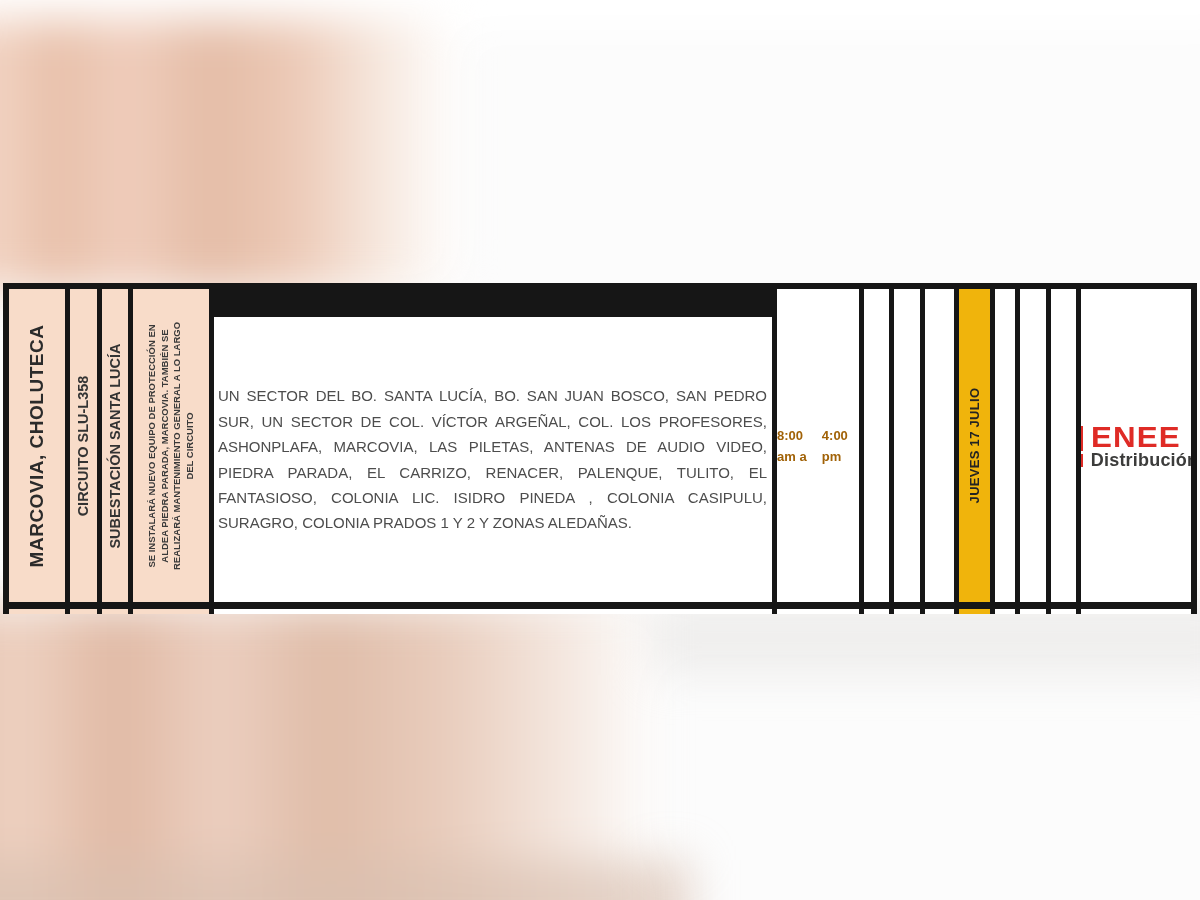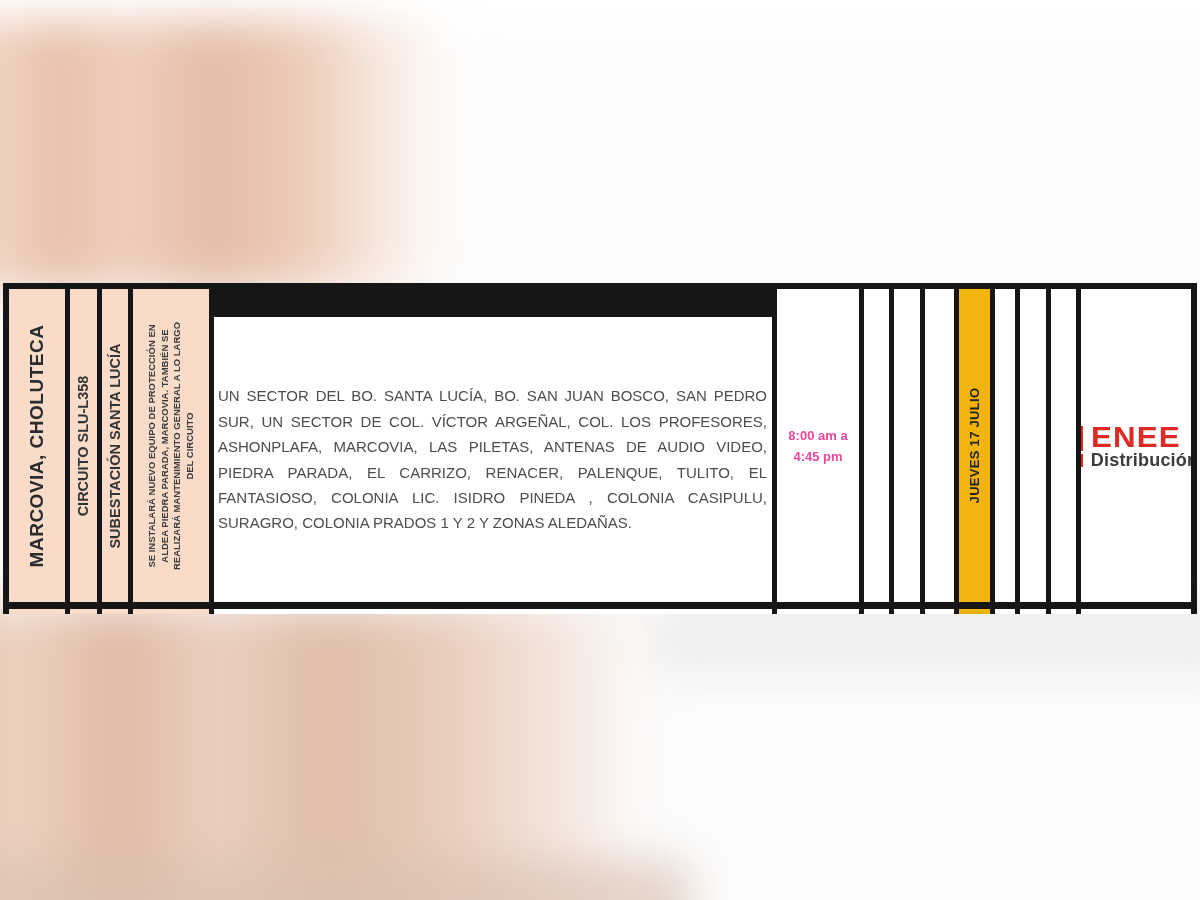--- a/index.html
+++ b/index.html
@@ -54,22 +54,22 @@
     font-size:9.5px; line-height:12.5px; font-weight:600; color:#3a3a3a; flex:none;
   }
   .v-date { font-size:13px; font-weight:bold; color:#232323; letter-spacing:.3px; }
 
   .areas-cell { display:flex; align-items:center;margin-top:28px; }
   .areas-text {
     padding:0 5px 0 4px; text-align:justify;
     font-size:15px; line-height:25.4px; color:#4d4d4d; font-weight:500;
   }
   .schedule-cell {
-    display:flex; flex-direction:column; align-items:center; justify-content:center;
-    font-size:13px; font-weight:bold; color:#ec4899; line-height:21px;
+    display:flex; align-items:center; justify-content:center;
+    font-size:13px; font-weight:bold; color:#a16207; line-height:21px;
   }
 
   
   .logo-cell { display:flex; align-items:center; justify-content:center; }
   .enee-logo { display:flex; align-items:flex-start; }
   .enee-bar { display:flex; flex-direction:column; margin-top:2px; }
   .enee-bar .seg-top { width:9px; height:25px; background:#df2b26; }
   .enee-bar .seg-gap { width:9px; height:3px; background:#ffffff; }
   .enee-bar .seg-bot { width:9px; height:13px; background:#df2b26; }
   .enee-right { display:flex; flex-direction:column; margin-left:8px; }
@@ -112,21 +112,21 @@
     <div class="cell pink vcell">
       <span class="v-work">SE INSTALARÁ NUEVO EQUIPO DE PROTECCIÓN EN ALDEA PIEDRA PARADA, MARCOVIA. TAMBIÉN SE REALIZARÁ MANTENIMIENTO GENERAL A LO LARGO DEL CIRCUITO</span>
     </div>
 
     <div class="cell areas-cell">
       <div class="areas-text">UN SECTOR DEL BO. SANTA LUCÍA, BO. SAN JUAN BOSCO, SAN PEDRO SUR, UN SECTOR DE COL. VÍCTOR ARGEÑAL, COL. LOS PROFESORES, ASHONPLAFA, MARCOVIA, LAS PILETAS, ANTENAS DE AUDIO VIDEO, PIEDRA PARADA, EL CARRIZO, RENACER, PALENQUE, TULITO, EL FANTASIOSO, COLONIA LIC. ISIDRO PINEDA , COLONIA CASIPULU, SURAGRO, COLONIA PRADOS 1 Y 2 Y ZONAS ALEDAÑAS.</div>
     </div>
 
     <div class="cell schedule-cell">
       <span>8:00 am a</span>
-      <span>4:45 pm</span>
+      <span>4:00 pm</span>
     </div>
 
     <div class="cell"></div>
     <div class="cell"></div>
     <div class="cell"></div>
 
     <div class="cell yellow vcell">
       <span class="vtext v-date">JUEVES 17 JULIO</span>
     </div>
 

